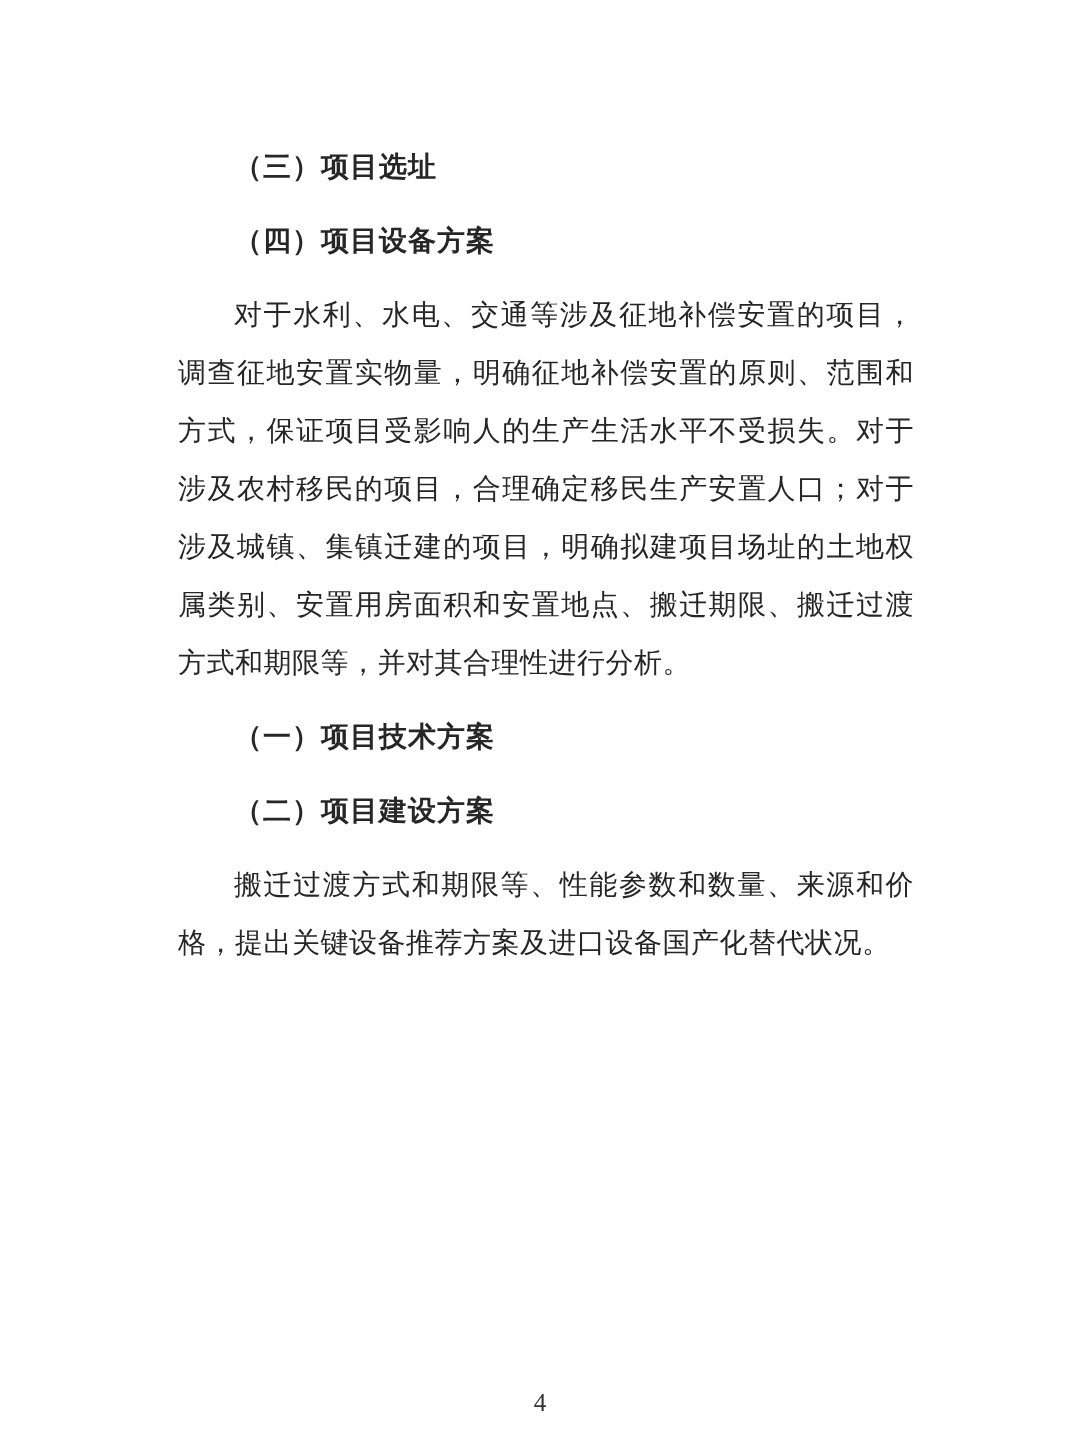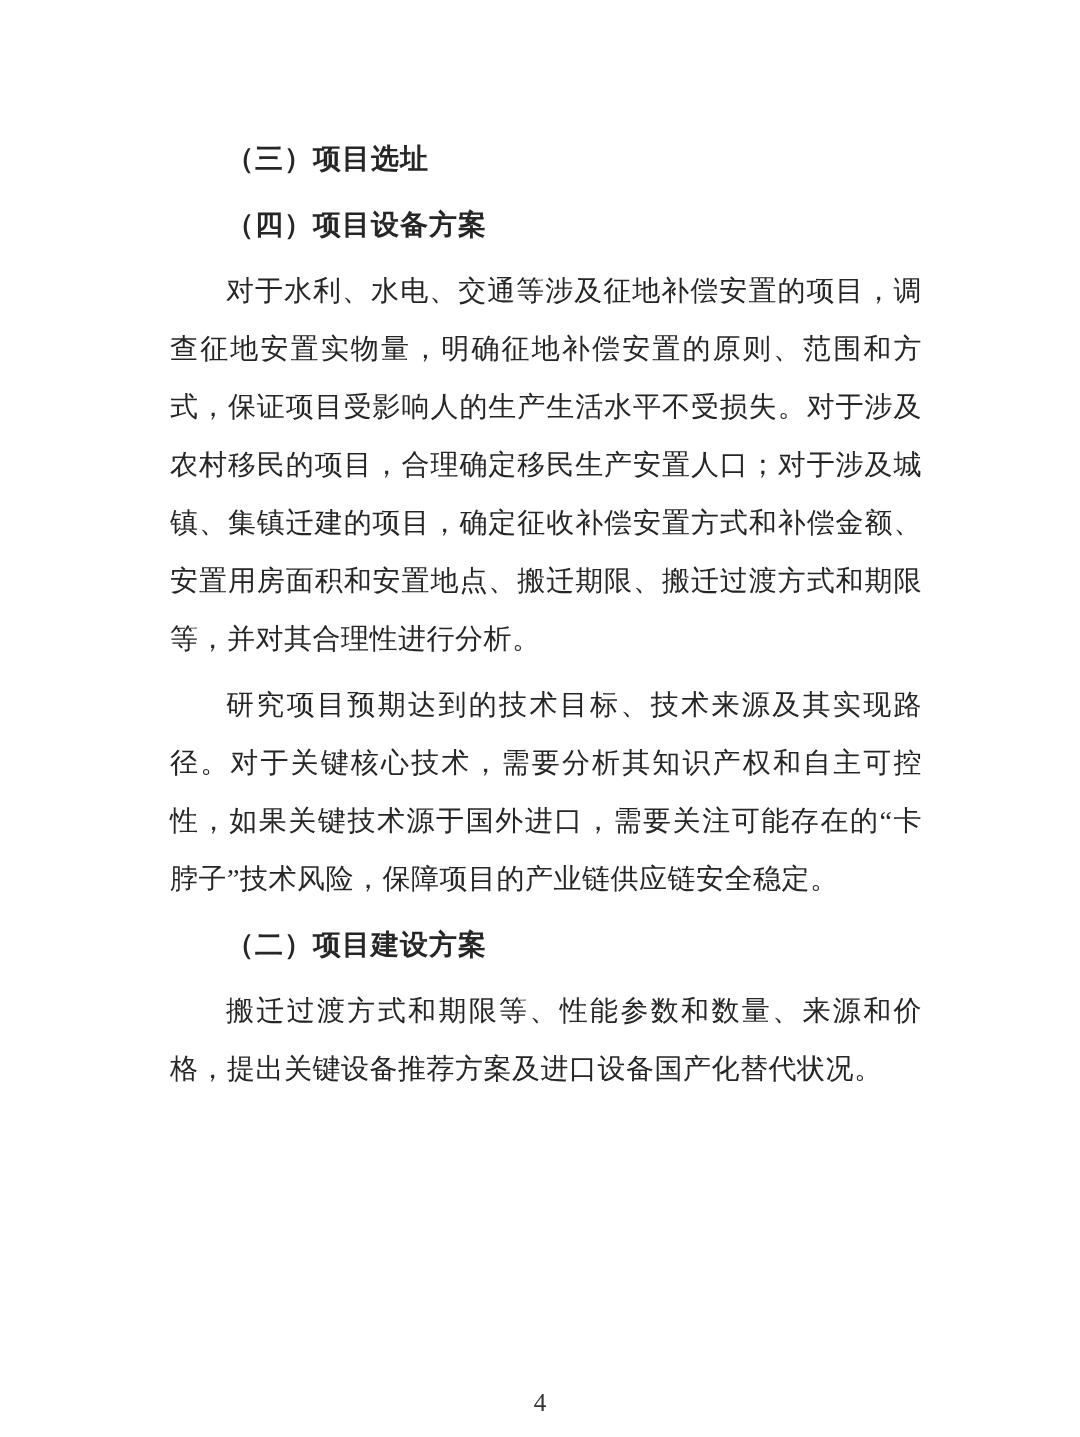--- a/index.html
+++ b/index.html
@@ -14,21 +14,21 @@
     background: #ffffff;
     color: #262626;
     font-family: "Liberation Serif", "DejaVu Serif", serif;
     overflow: hidden;
     box-sizing: border-box;
   }
   .content {
     padding: 122px 150px 0 162px;
   }
   .para, .h-sub, .h-main {
-    margin: 8px;
+    margin: 16px;
     font-size: 28px;
     line-height: 58px;
     text-indent: 2em;
     color: #262626;
   }
   .para {
     text-align: justify;
     letter-spacing: 0.5px;
   }
   .h-sub {
@@ -56,25 +56,25 @@
 <body>
 
 <div class="page">
   <div class="content">
 
     <h3 class="h-sub">（三）项目选址</h3>
 
 
     <h3 class="h-sub">（四）项目设备方案</h3>
 
-    <p class="para">对于水利、水电、交通等涉及征地补偿安置的项目，调查征地安置实物量，明确征地补偿安置的原则、范围和方式，保证项目受影响人的生产生活水平不受损失。对于涉及农村移民的项目，合理确定移民生产安置人口；对于涉及城镇、集镇迁建的项目，确定征收补偿安置方式和补偿金额、安置用房面积和安置地点、搬迁期限、搬迁过渡方式和期限等，并对其合理性进行分析。</p>
+    <p class="para">对于水利、水电、交通等涉及征地补偿安置的项目，调查征地安置实物量，明确征地补偿安置的原则、范围和方式，保证项目受影响人的生产生活水平不受损失。对于涉及农村移民的项目，合理确定移民生产安置人口；对于涉及城镇、集镇迁建的项目，明确拟建项目场址的土地权属类别、安置用房面积和安置地点、搬迁期限、搬迁过渡方式和期限等，并对其合理性进行分析。</p>
 
 
+    <h3 class="h-sub">（一）项目技术方案</h3>
 
-    <p class="para">研究项目预期达到的技术目标、技术来源及其实现路径。对于关键核心技术，需要分析其知识产权和自主可控性，如果关键技术源于国外进口，需要关注可能存在的“卡脖子”技术风险，保障项目的产业链供应链安全稳定。</p>
 
     <h3 class="h-sub">（二）项目建设方案</h3>
 
     <p class="para">搬迁过渡方式和期限等、性能参数和数量、来源和价格，提出关键设备推荐方案及进口设备国产化替代状况。</p>
 
   </div>
 
   <div class="page-number">4</div>
 </div>
 

